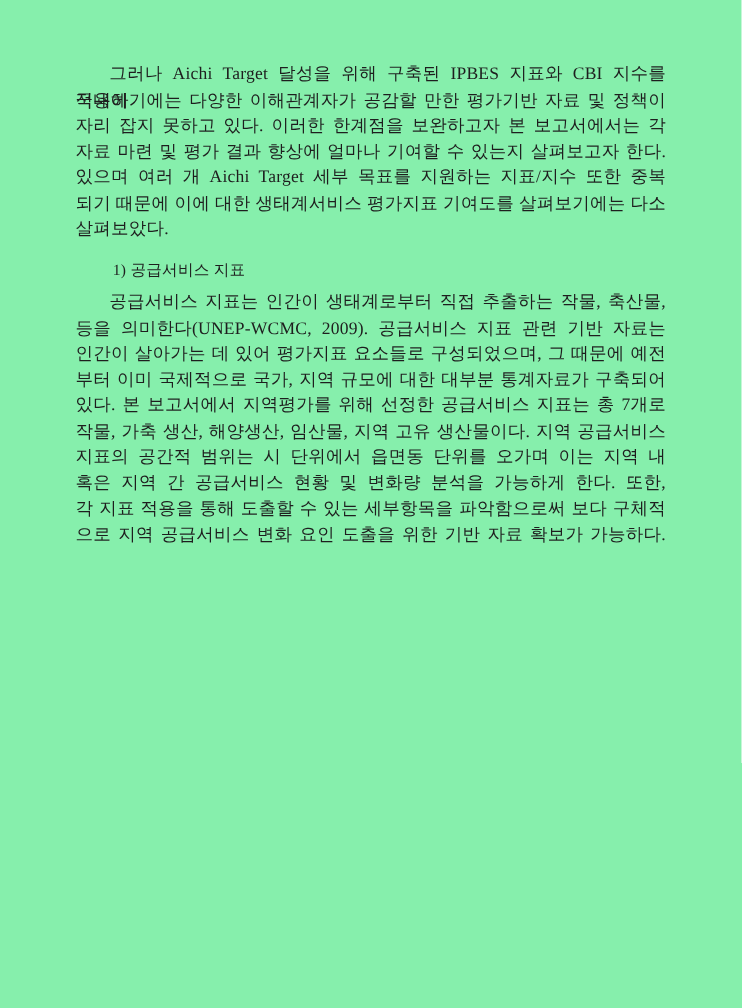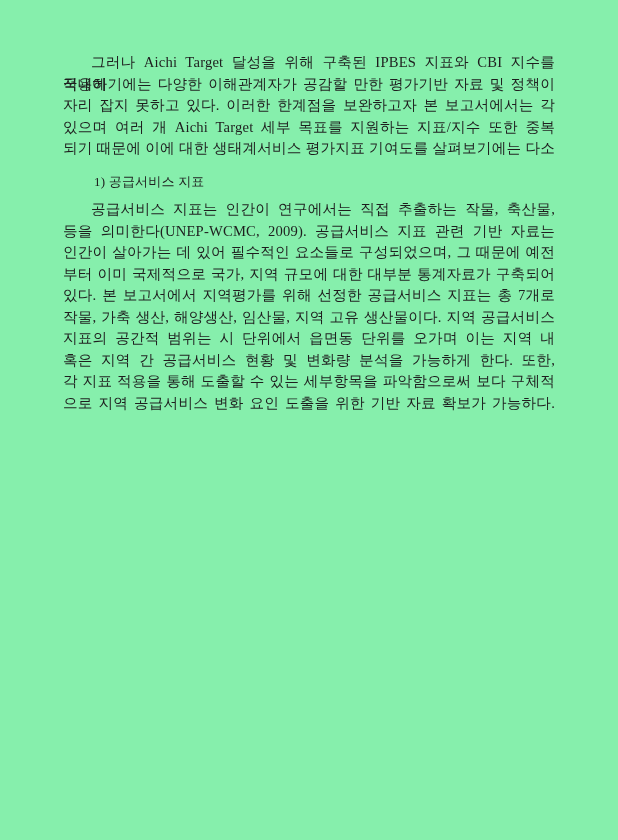--- a/index.html
+++ b/index.html
@@ -60,33 +60,35 @@
 </head>
 <body>
 
 <div class="page">
   <div class="textblock">
 
     <div class="para">
       <div class="line indent">그러나 Aichi Target 달성을 위해 구축된 IPBES 지표와 CBI 지수를 국내에</div>
       <div class="line">적용하기에는 다양한 이해관계자가 공감할 만한 평가기반 자료 및 정책이</div>
       <div class="line">자리 잡지 못하고 있다. 이러한 한계점을 보완하고자 본 보고서에서는 각</div>
+      <div class="line">자료 마련 및 평가 결과 향상에 얼마나 기여할 수 있는지 살펴보고자 한다.</div>
     </div>
 
     <div class="para">
       <div class="line">있으며 여러 개 Aichi Target 세부 목표를 지원하는 지표/지수 또한 중복</div>
       <div class="line">되기 때문에 이에 대한 생태계서비스 평가지표 기여도를 살펴보기에는 다소</div>
+      <div class="line short">살펴보았다.</div>
     </div>
 
     <h2 class="heading">1) 공급서비스 지표</h2>
 
     <div class="para">
-      <div class="line indent">공급서비스 지표는 인간이 연구에서는 직접 추출하는 작물, 축산물,</div>
+      <div class="line indent">공급서비스 지표는 인간이 생태계로부터 직접 추출하는 작물, 축산물,</div>
       <div class="line">등을 의미한다(UNEP-WCMC, 2009). 공급서비스 지표 관련 기반 자료는</div>
-      <div class="line">인간이 살아가는 데 있어 필수적인 요소들로 구성되었으며, 그 때문에 예전</div>
+      <div class="line">인간이 살아가는 데 있어 평가지표 요소들로 구성되었으며, 그 때문에 예전</div>
       <div class="line">부터 이미 국제적으로 국가, 지역 규모에 대한 대부분 통계자료가 구축되어</div>
       <div class="line">있다. 본 보고서에서 지역평가를 위해 선정한 공급서비스 지표는 총 7개로</div>
       <div class="line">작물, 가축 생산, 해양생산, 임산물, 지역 고유 생산물이다. 지역 공급서비스</div>
       <div class="line">지표의 공간적 범위는 시 단위에서 읍면동 단위를 오가며 이는 지역 내</div>
       <div class="line">혹은 지역 간 공급서비스 현황 및 변화량 분석을 가능하게 한다. 또한,</div>
       <div class="line">각 지표 적용을 통해 도출할 수 있는 세부항목을 파악함으로써 보다 구체적</div>
       <div class="line">으로 지역 공급서비스 변화 요인 도출을 위한 기반 자료 확보가 가능하다.</div>
     </div>
 
   </div>

